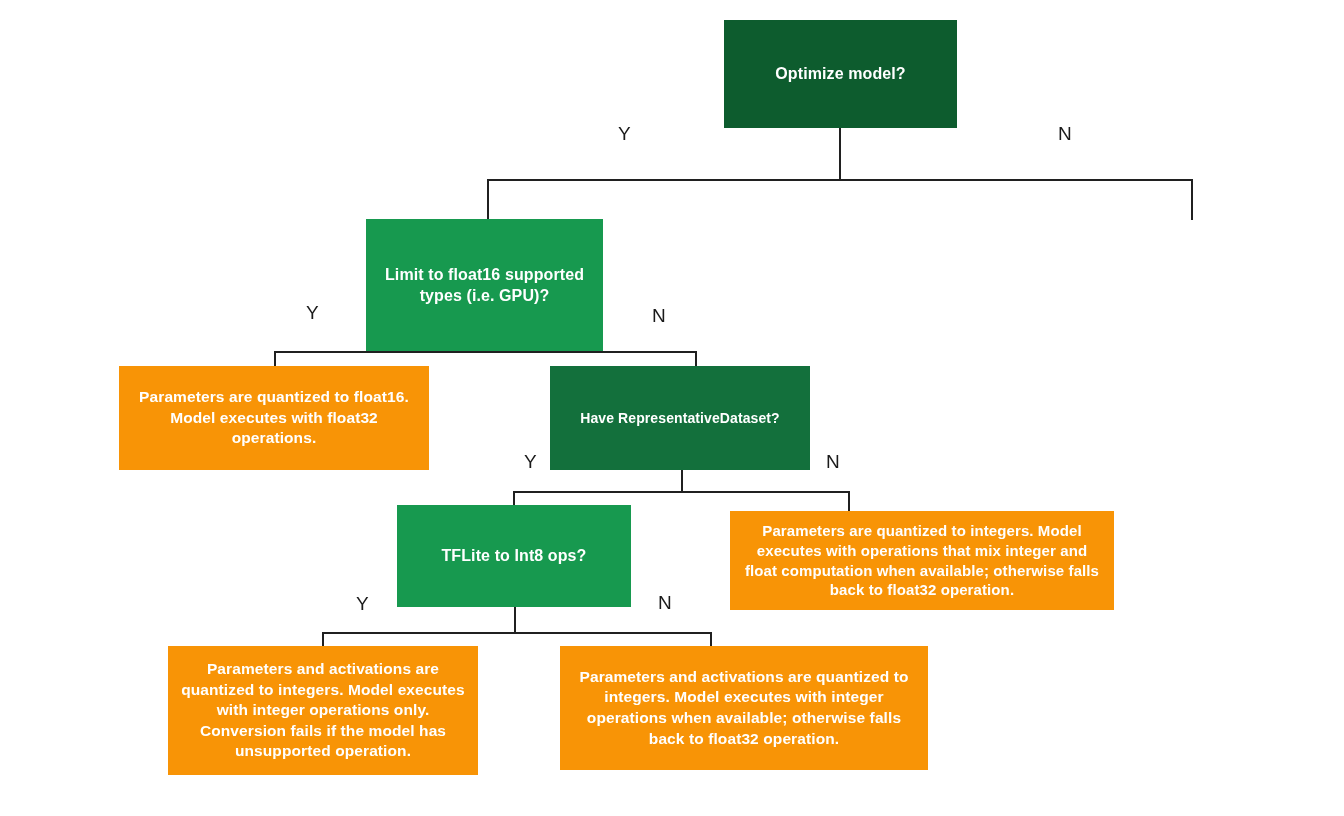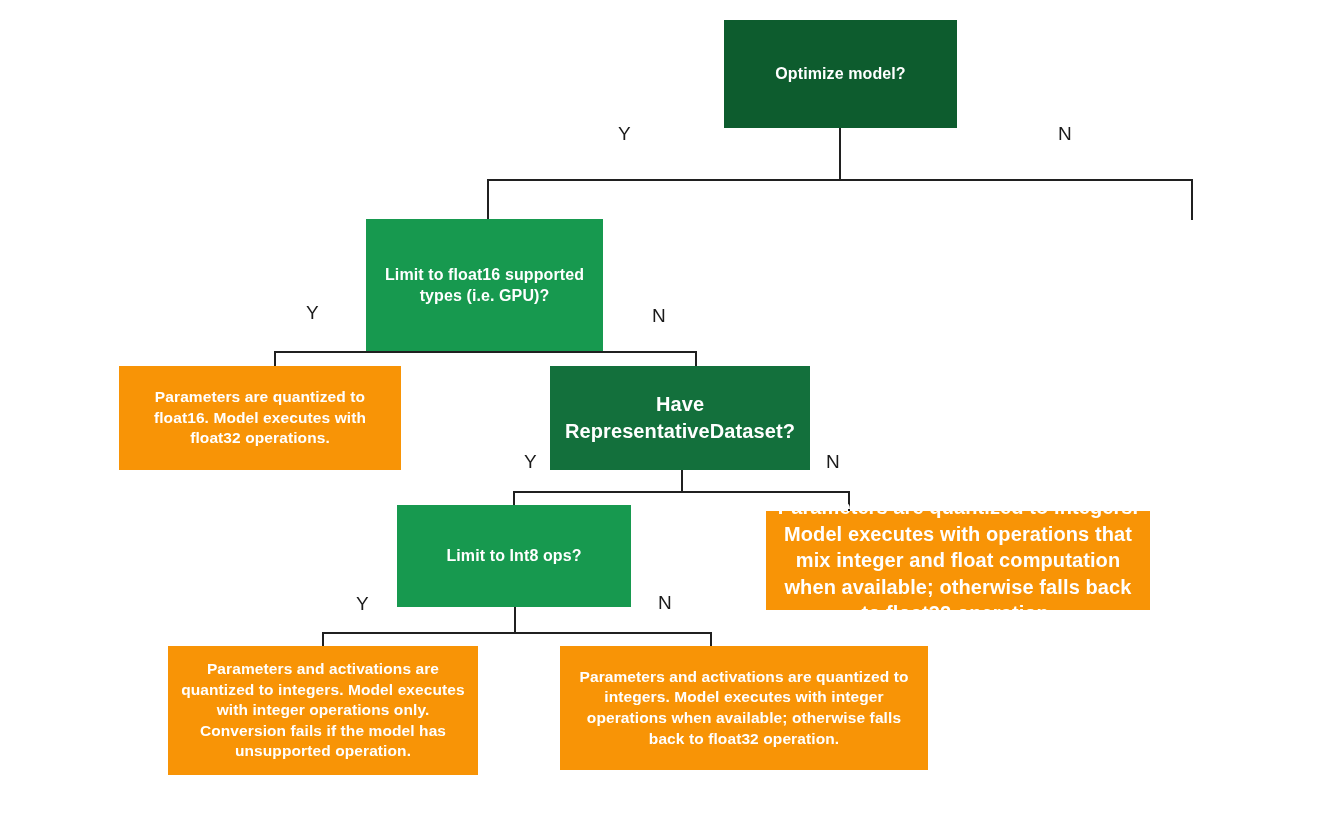--- a/index.html
+++ b/index.html
@@ -90,25 +90,25 @@
   <div class="branch-label" style="left:826px; top:452px;">N</div>
 
   <div class="branch-label" style="left:356px; top:594px;">Y</div>
   <div class="branch-label" style="left:658px; top:593px;">N</div>
 
   <div class="node node-dark" style="left:724px; top:20px; width:233px; height:108px; font-size:16px;">Optimize model?</div>
 
   <div class="node node-green" style="left:366px; top:219px; width:237px; height:132px; font-size:16px;">Limit to float16 supported types (i.e. GPU)?</div>
 
 
-  <div class="node node-orange" style="left:119px; top:366px; width:282px; height:104px; font-size:15.5px;">Parameters are quantized to float16. Model executes with float32 operations.</div>
+  <div class="node node-orange" style="left:119px; top:366px; width:310px; height:104px; font-size:15.5px;">Parameters are quantized to float16. Model executes with float32 operations.</div>
 
-  <div class="node node-green3" style="left:550px; top:366px; width:260px; height:104px; font-size:20px;">Have RepresentativeDataset?</div>
+  <div class="node node-green3" style="left:550px; top:366px; width:260px; height:104px; font-size:14px;">Have RepresentativeDataset?</div>
 
-  <div class="node node-green" style="left:397px; top:505px; width:234px; height:102px; font-size:16px;">Limit to Int8 ops?</div>
+  <div class="node node-green" style="left:397px; top:505px; width:234px; height:102px; font-size:16px;">TFLite to Int8 ops?</div>
 
-  <div class="node node-orange" style="left:730px; top:511px; width:384px; height:99px; font-size:20px;margin-left:36px;">Parameters are quantized to integers. Model executes with operations that mix integer and float computation when available; otherwise falls back to float32 operation.</div>
+  <div class="node node-orange" style="left:730px; top:511px; width:384px; height:99px; font-size:15px;">Parameters are quantized to integers. Model executes with operations that mix integer and float computation when available; otherwise falls back to float32 operation.</div>
 
   <div class="node node-orange" style="left:168px; top:646px; width:310px; height:129px; font-size:15.5px;">Parameters and activations are quantized to integers. Model executes with integer operations only. Conversion fails if the model has unsupported operation.</div>
 
   <div class="node node-orange" style="left:560px; top:646px; width:368px; height:124px; font-size:15.5px;">Parameters and activations are quantized to integers. Model executes with integer operations when available; otherwise falls back to float32 operation.</div>
 
 </div>
 
 </body></html>

